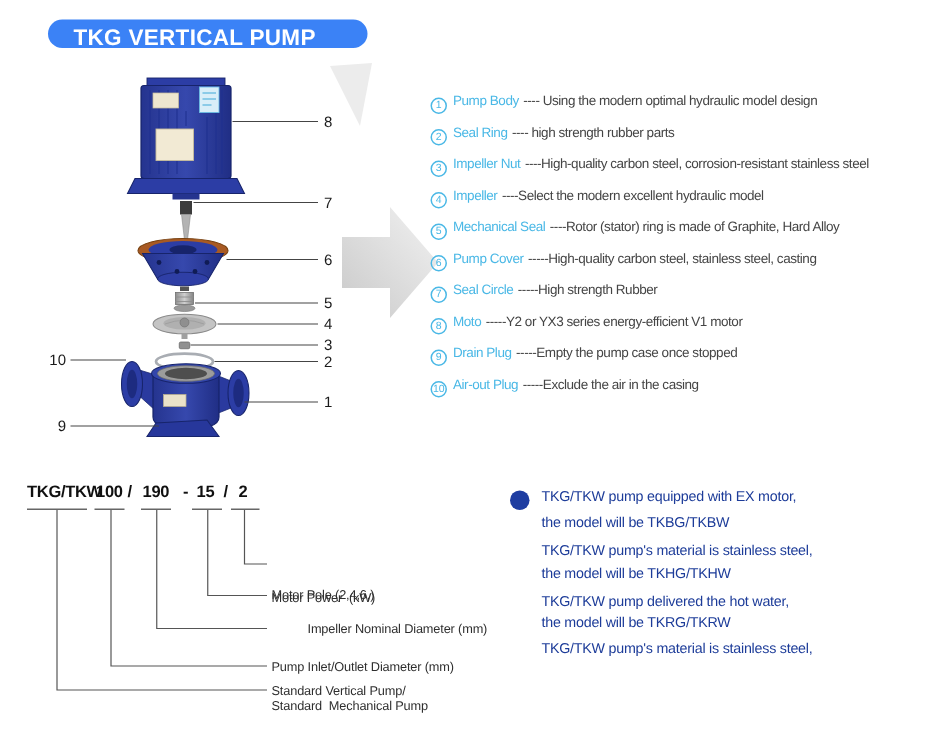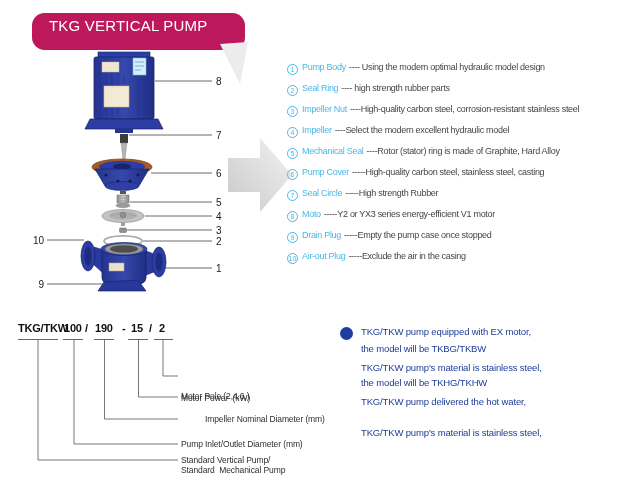--- a/index.html
+++ b/index.html
@@ -1,21 +1,21 @@
 <!DOCTYPE html>
 <html><head>
 <meta charset="utf-8">
 <style>
   html,body{margin:0;padding:0;background:#ffffff;}
   .page{position:relative;width:617px;height:500px;background:#ffffff;overflow:hidden;
         font-family:"Liberation Sans","DejaVu Sans",sans-serif;}
 
   
-  .banner{position:absolute;left:32px;top:13px;width:213px;height:37px;background:#be185d;
-          border-radius:12.5px;color:#ffffff;font-weight:normal;font-size:15px;line-height:25px;
+  .banner{position:absolute;left:32px;top:13px;width:213px;height:19px;background:#3b82f6;
+          border-radius:12.5px;color:#ffffff;font-weight:bold;font-size:15px;line-height:25px;
           padding-left:17px;box-sizing:border-box;letter-spacing:.2px;}
 
   
   .parts-list{position:absolute;left:287px;top:57px;width:330px;}
   .part-item{height:21px;line-height:21px;white-space:nowrap;font-size:9px;letter-spacing:-.3px;}
   .pnum{display:inline-block;width:11px;height:11px;line-height:9.5px;border:1px solid #4ab8e6;
         border-radius:50%;color:#4ab8e6;font-size:7px;text-align:center;vertical-align:-1.5px;
         margin-right:4px;box-sizing:border-box;letter-spacing:0;}
   .pname{color:#4ab8e6;}
   .pdesc{color:#454545;margin-left:3px;}
@@ -238,16 +238,17 @@
   <span class="mlabel l4">Standard Vertical Pump/</span>
   <span class="mlabel l5">Standard  Mechanical Pump</span>
 
   <div class="notes">
     <div class="note-bullet"></div>
     <div class="note-line n0">TKG/TKW pump equipped with EX motor,</div>
     <div class="note-line n1">the model will be TKBG/TKBW</div>
     <div class="note-line n2">TKG/TKW pump's material is stainless steel,</div>
     <div class="note-line n4">TKG/TKW pump delivered the hot water,</div>
     <div class="note-line n3">the model will be TKHG/TKHW</div>
+    <div class="note-line n5">the model will be TKRG/TKRW</div>
     <div class="note-line n6">TKG/TKW pump's material is stainless steel,</div>
   </div>
 
 </div>
 
 </body></html>

